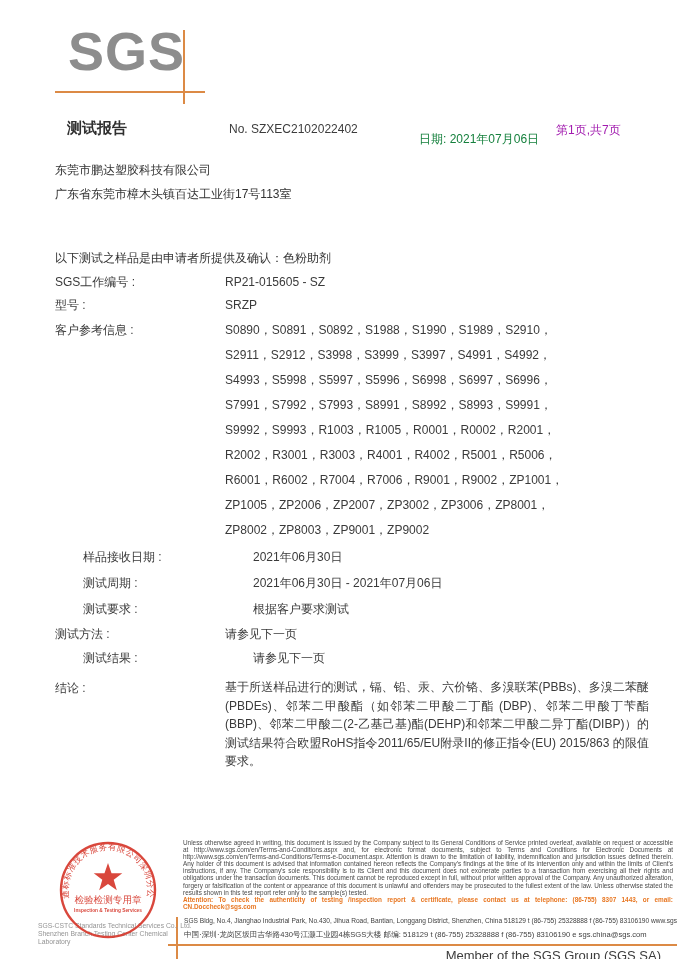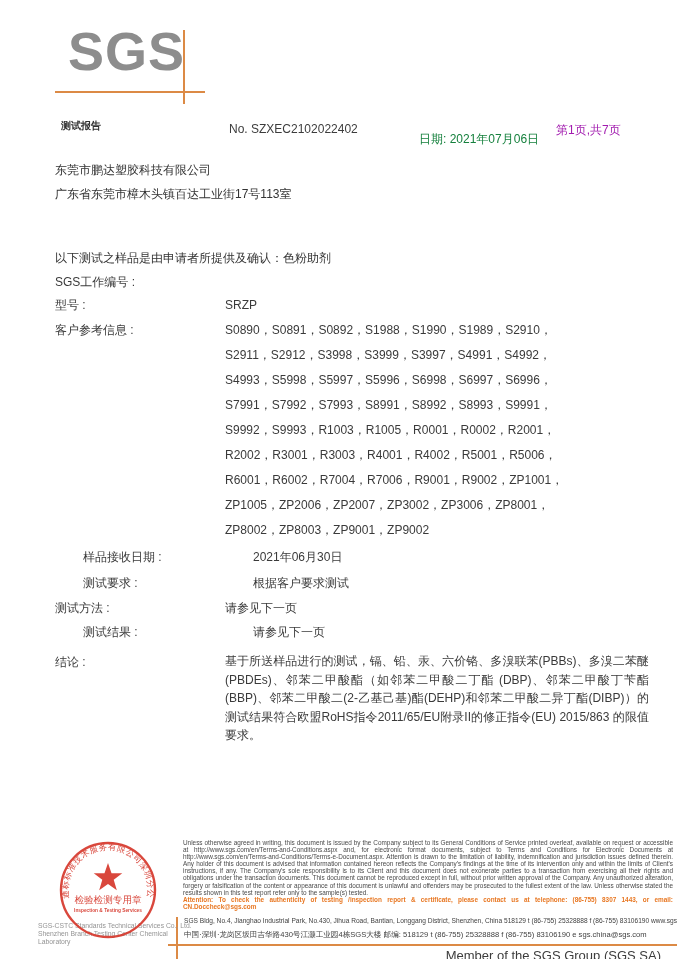--- a/index.html
+++ b/index.html
@@ -9,21 +9,21 @@
 
   
   .logo-block { position:absolute; left:0; top:0; width:260px; height:110px; }
   .logo-text { position:absolute; left:68px; top:24px; font-size:54px; font-weight:bold;
                color:#8d8d8d; letter-spacing:1px; line-height:1; }
   .logo-hline { position:absolute; left:55px; top:91px; width:150px; height:2px; background:#dc8a45; }
   .logo-vline { position:absolute; left:183px; top:30px; width:2px; height:74px; background:#dc8a45; }
 
   
   .titlebar { position:absolute; left:0; top:119px; width:677px; height:22px; }
-  .doc-title { position:absolute; left:61px; top:0; font-size:10px; font-weight:bold; color:#2f2f2f; }
+  .doc-title { position:absolute; left:67px; top:0; font-size:15px; font-weight:bold; color:#2f2f2f; }
   .report-no { position:absolute; left:229px; top:3px; font-size:12px; color:#3c3c3c; }
   .report-date { position:absolute; left:419px; top:12px; font-size:12px; color:#15803d; }
   .page-info { position:absolute; left:556px; top:3px; font-size:12px; color:#a21caf; }
 
   
   .applicant { position:absolute; left:55px; top:158px; font-size:12px; line-height:24px; color:#333; }
 
   
   .intro { position:absolute; left:55px; top:250px; font-size:12px; color:#333; }
   .fields { position:absolute; left:55px; top:272px; right:28px; font-size:12px; color:#3a3a3a; }
@@ -72,20 +72,21 @@
     <div>东莞市鹏达塑胶科技有限公司</div>
     <div>广东省东莞市樟木头镇百达工业街17号113室</div>
   </div>
 
   <div class="intro">以下测试之样品是由申请者所提供及确认：色粉助剂</div>
 
   <div class="fields">
 
     <div class="frow">
       <div class="flabel">SGS工作编号 :</div>
+      <div class="fvalue">RP21-015605 - SZ</div>
     </div>
 
     <div class="frow">
       <div class="flabel">型号 :</div>
       <div class="fvalue">SRZP</div>
     </div>
 
     <div class="frow">
       <div class="flabel code-line">客户参考信息 :</div>
       <div class="fvalue">
@@ -99,20 +100,24 @@
         <div class="code-line">ZP1005，ZP2006，ZP2007，ZP3002，ZP3006，ZP8001，</div>
         <div class="code-line">ZP8002，ZP8003，ZP9001，ZP9002</div>
       </div>
     </div>
 
     <div class="frow tall">
       <div class="flabel">样品接收日期 :</div>
       <div class="fvalue">2021年06月30日</div>
     </div>
 
+    <div class="frow tall">
+      <div class="flabel">测试周期 :</div>
+      <div class="fvalue">2021年06月30日 - 2021年07月06日</div>
+    </div>
 
     <div class="frow tall">
       <div class="flabel">测试要求 :</div>
       <div class="fvalue">根据客户要求测试</div>
     </div>
 
     <div class="frow">
       <div class="flabel">测试方法 :</div>
       <div class="fvalue">请参见下一页</div>
     </div>

